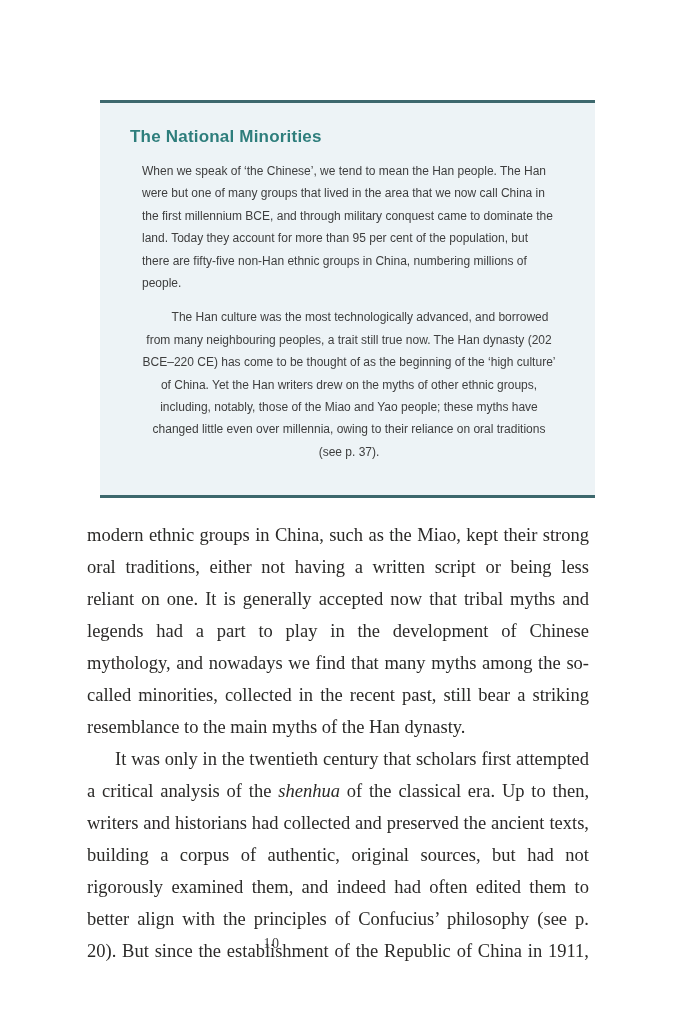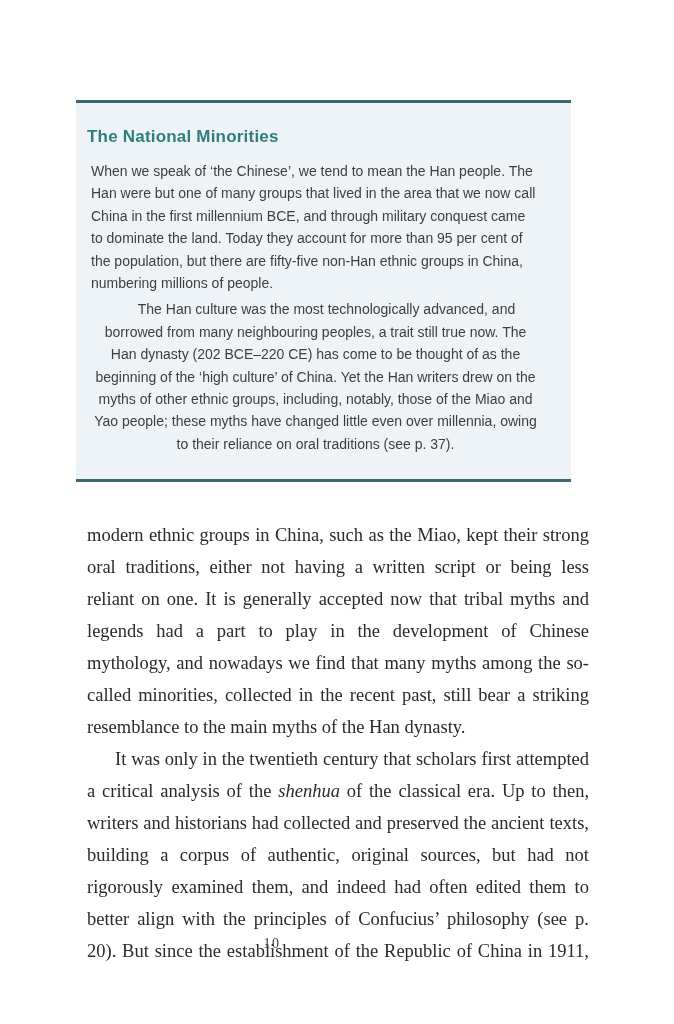--- a/index.html
+++ b/index.html
@@ -22,40 +22,40 @@
     width: 674px;
     text-align: center;
     font-family: "Liberation Serif", serif;
     font-size: 14px;
     letter-spacing: 3.5px;
     color: #3c3c3c;
   }
   .info-box {
     position: absolute;
     top: 100px;
-    left: 76px;
+    left: 100px;
     width: 495px;
     box-sizing: border-box;
     background: #edf3f6;
     border-top: 3px solid #3d686d;
     border-bottom: 3px solid #3d686d;
-    padding: 24px 27px 20px 11px;
+    padding: 24px 27px 20px 30px;
   }
   .info-box h2 {
     margin: 0 0 13px 0;
     font-family: "Liberation Sans", sans-serif;
     font-size: 17px;
     font-weight: 600;
     color: #2e7e7c;
     letter-spacing: 0.2px;
   }
   .info-box p {
-    margin: 4px;
+    margin: 12px;
     font-family: "Liberation Sans", sans-serif;
-    font-size: 14px;
+    font-size: 12px;
     line-height: 22.4px;
     color: #3e3e3e;
     text-align: left;
   }
   .info-box p.indent {
     text-indent: 22px;
     text-align: center;
   }
   .body-text {
     position: absolute;

